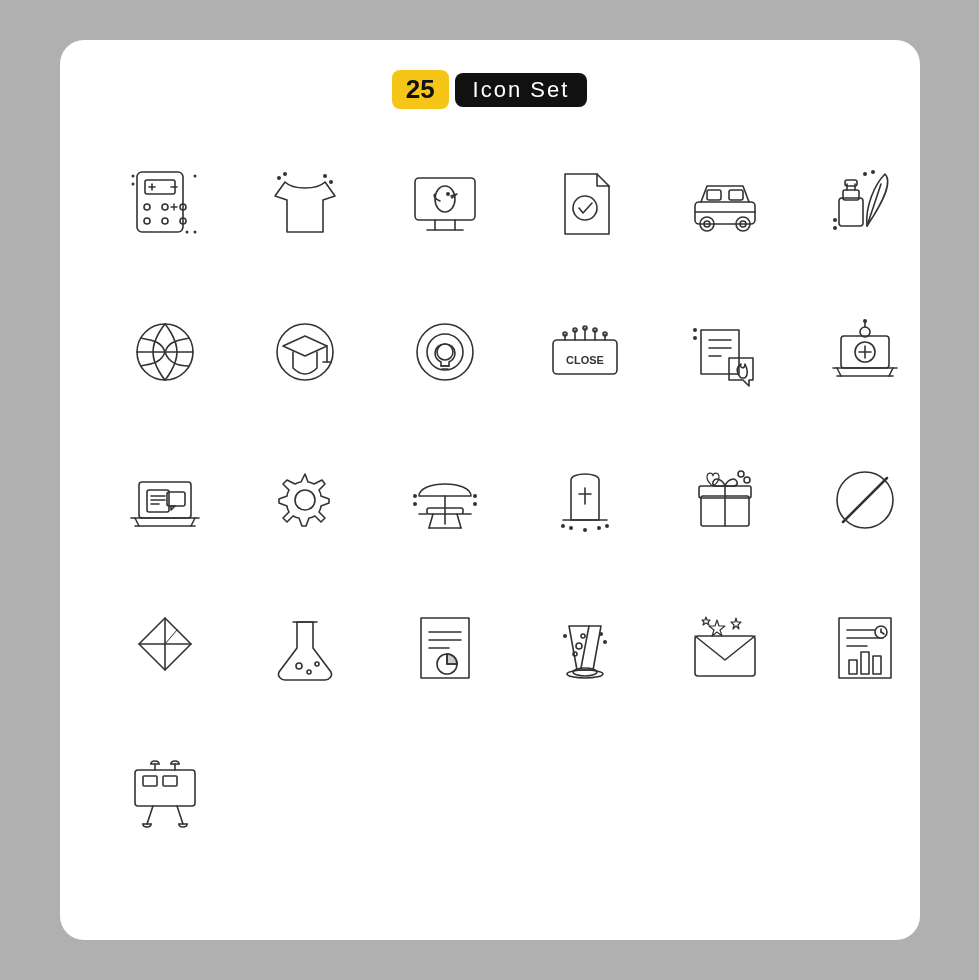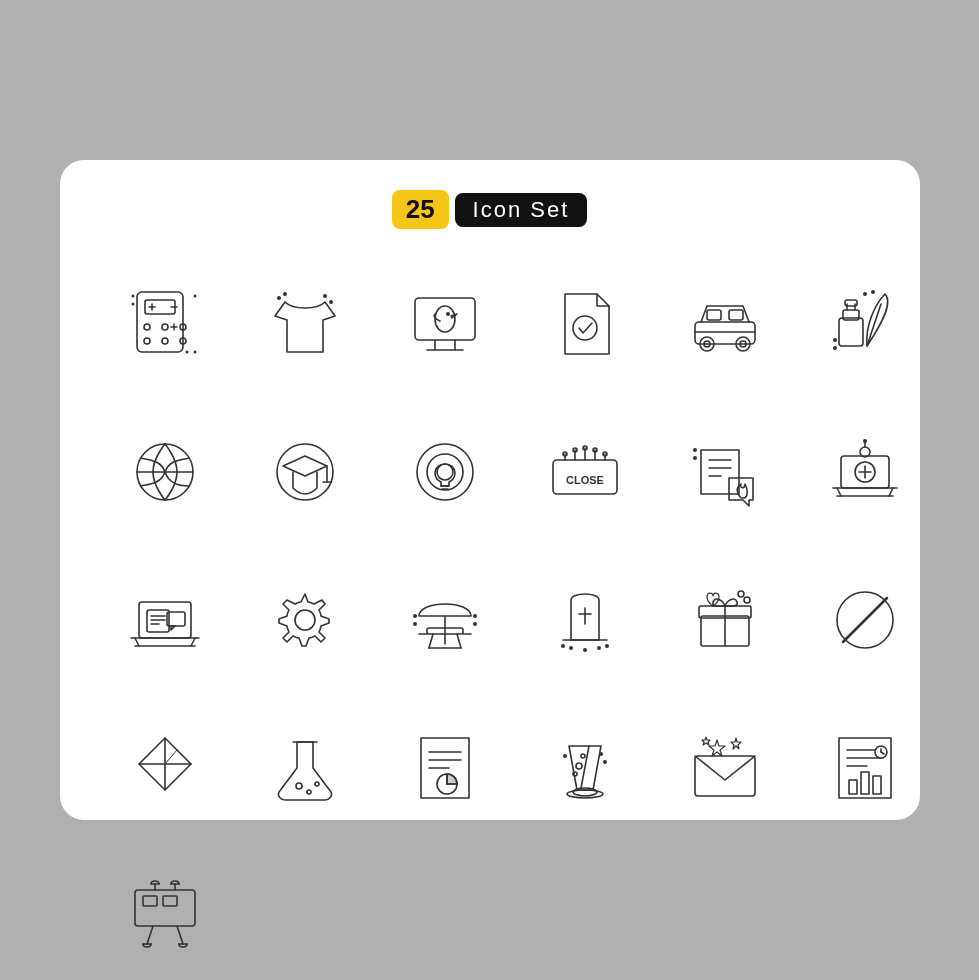--- a/index.html
+++ b/index.html
@@ -9,21 +9,21 @@
       background: #b0b0b0;
       display: flex;
       align-items: center;
       justify-content: center;
       font-family: Arial, sans-serif;
     }
     .card {
       background: #fff;
       border-radius: 24px;
       width: 860px;
-      height: 660px;
+      height: 900px;
       display: flex;
       flex-direction: column;
       align-items: center;
       padding: 30px 40px;
     }
     .header {
       display: flex;
       align-items: center;
       gap: 0;
       margin-bottom: 30px;

